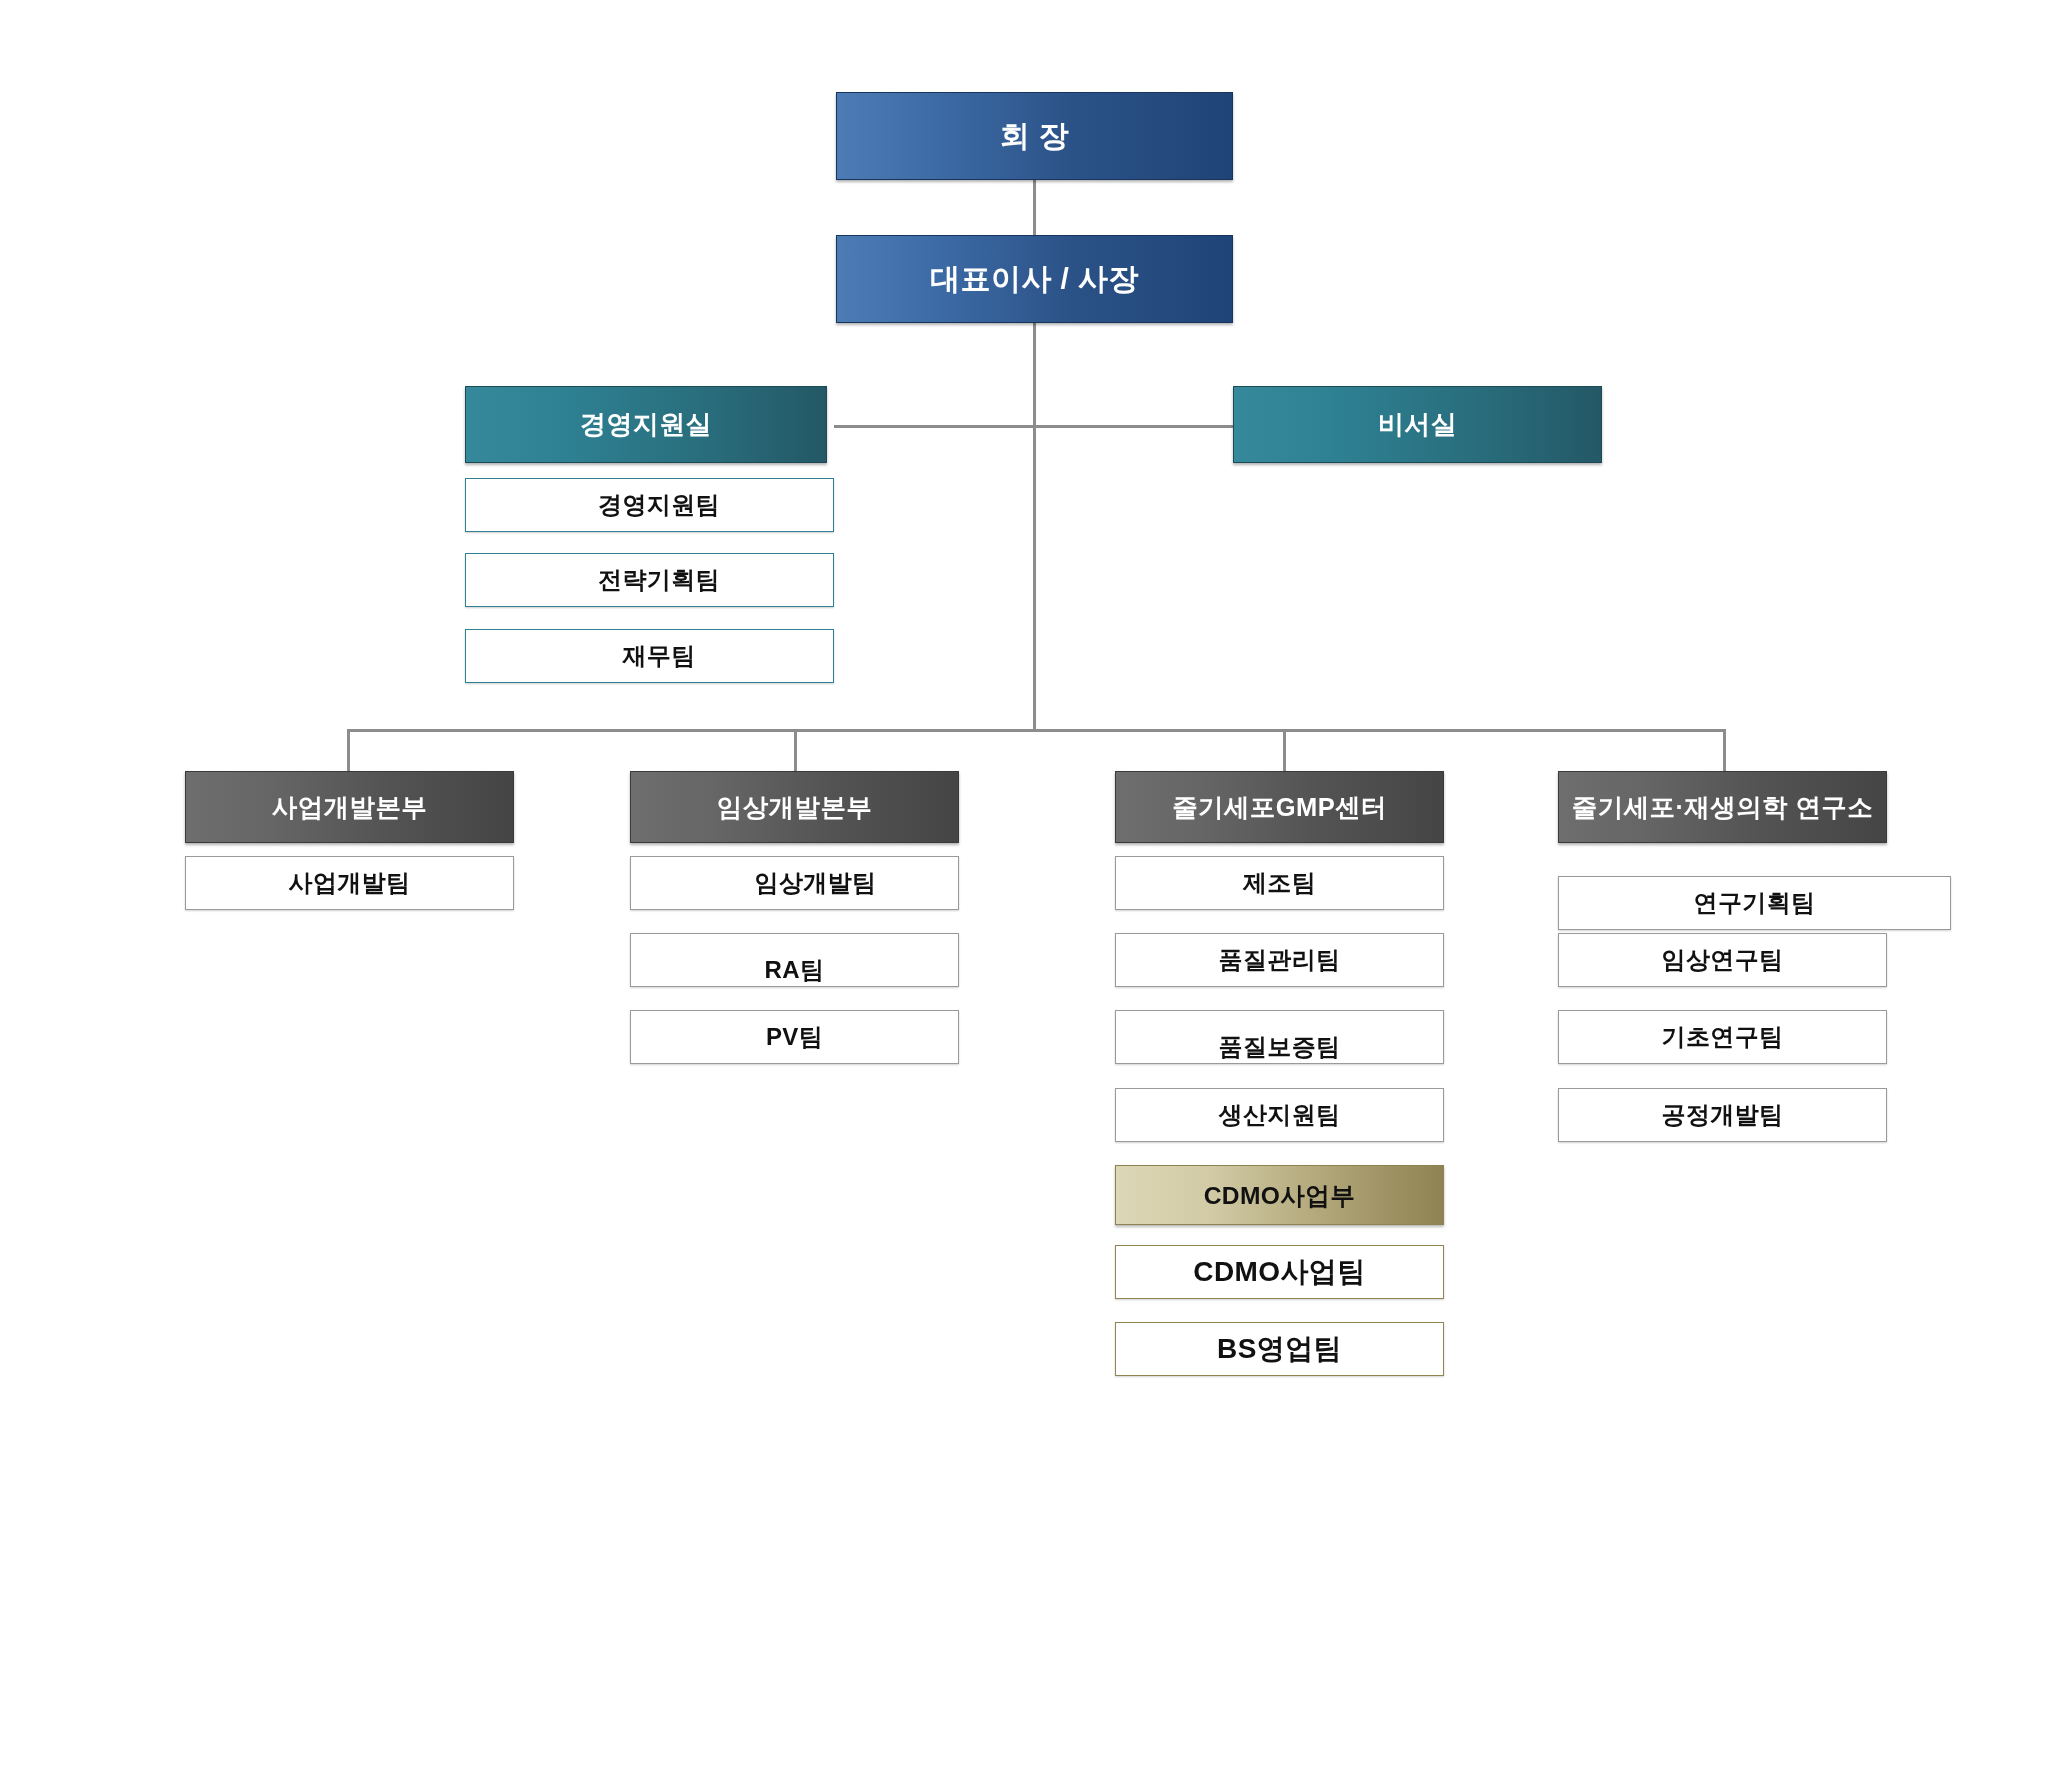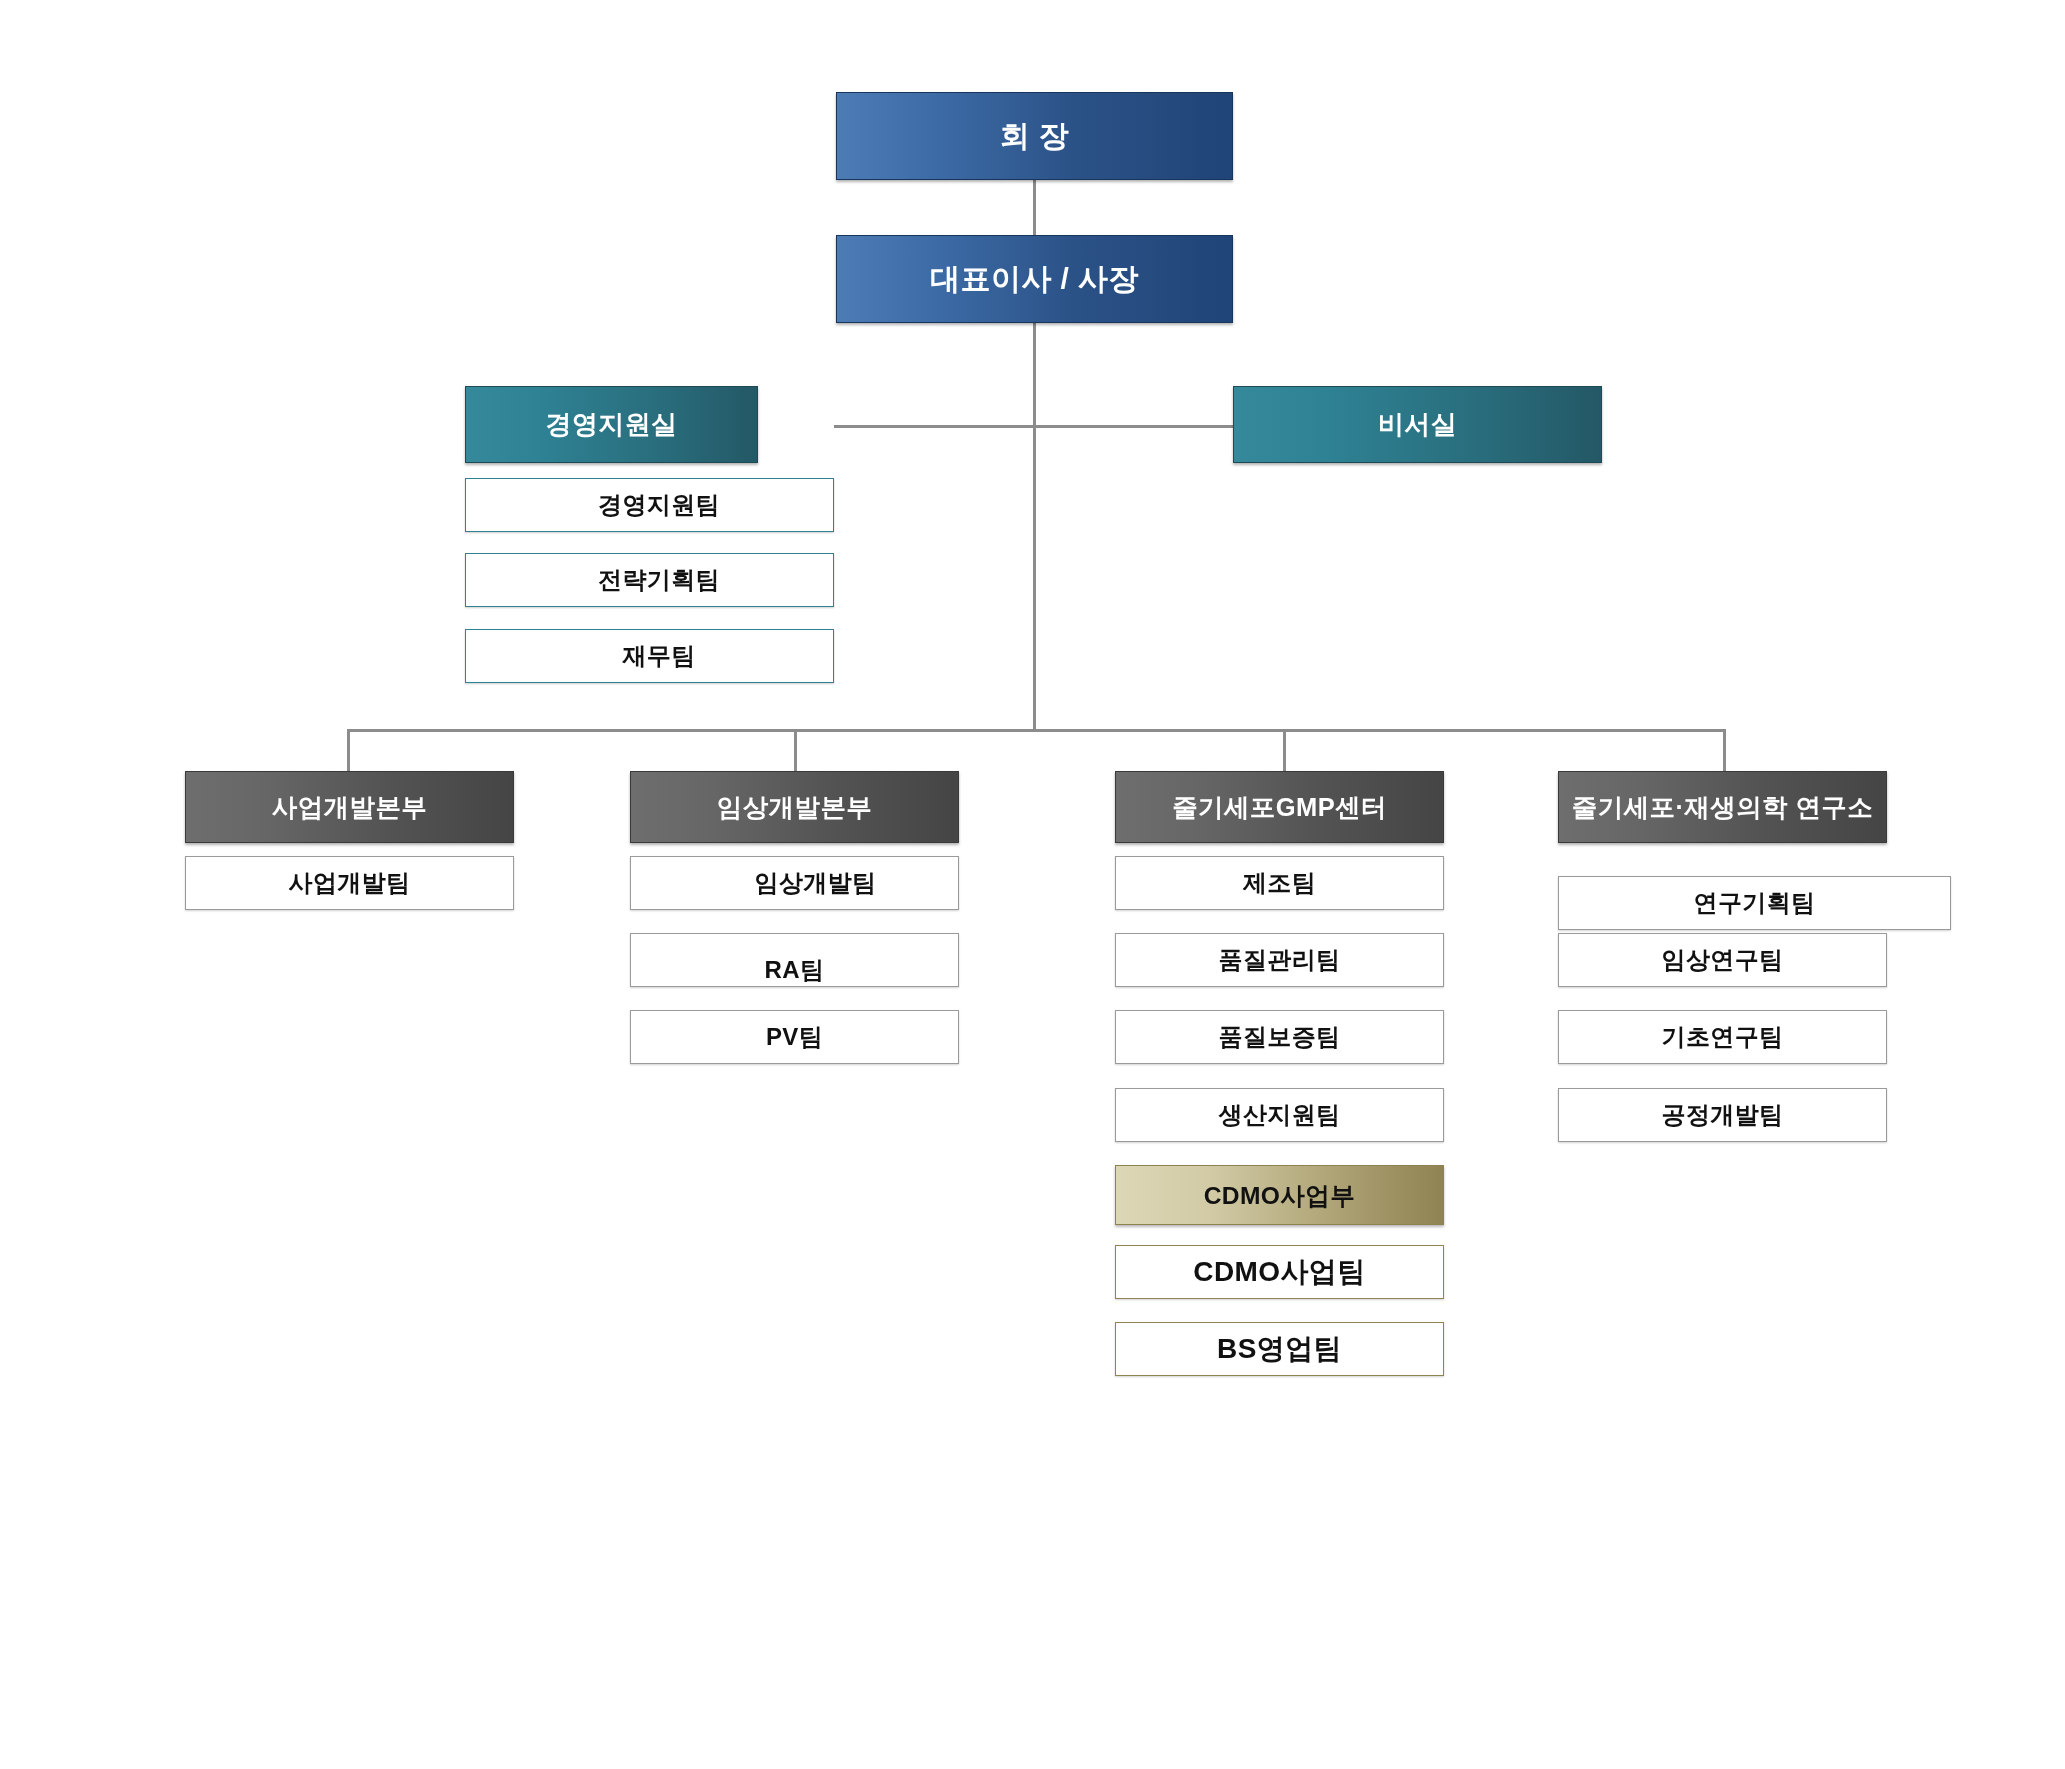--- a/index.html
+++ b/index.html
@@ -116,21 +116,21 @@
   <div class="line line-v" style="left:1723px; top:729px; height:42px;"></div>
 
   <div class="box exec" style="left:836px; top:92px; width:397px; height:88px;">
     <span>회 장</span>
   </div>
 
   <div class="box exec" style="left:836px; top:235px; width:397px; height:88px;">
     <span>대표이사 / 사장</span>
   </div>
 
-  <div class="box office" style="left:465px; top:386px; width:293px; height:77px;">
+  <div class="box office" style="left:465px; top:386px; width:362px; height:77px;">
     <span>경영지원실</span>
   </div>
 
   <div class="box office-team" style="left:465px; top:478px; width:369px; height:54px;">
     <span>경영지원팀</span>
   </div>
   <div class="box office-team" style="left:465px; top:553px; width:369px; height:54px;">
     <span>전략기획팀</span>
   </div>
   <div class="box office-team" style="left:465px; top:629px; width:369px; height:54px;">
@@ -163,21 +163,21 @@
 
   <div class="box division" style="left:1115px; top:771px; width:329px; height:72px;">
     <span>줄기세포GMP센터</span>
   </div>
   <div class="box team" style="left:1115px; top:856px; width:329px; height:54px;">
     <span>제조팀</span>
   </div>
   <div class="box team" style="left:1115px; top:933px; width:329px; height:54px;">
     <span>품질관리팀</span>
   </div>
-  <div class="box team" style="left:1115px; top:1010px; width:329px; height:54px;">
+  <div class="box team" style="left:1115px; top:1010px; width:329px; height:54px;align-items:flex-end;">
     <span>품질보증팀</span>
   </div>
   <div class="box team" style="left:1115px; top:1088px; width:329px; height:54px;">
     <span>생산지원팀</span>
   </div>
 
   <div class="box cdmo-unit" style="left:1115px; top:1165px; width:329px; height:60px;">
     <span>CDMO사업부</span>
   </div>
   <div class="box cdmo-team" style="left:1115px; top:1245px; width:329px; height:54px;">

